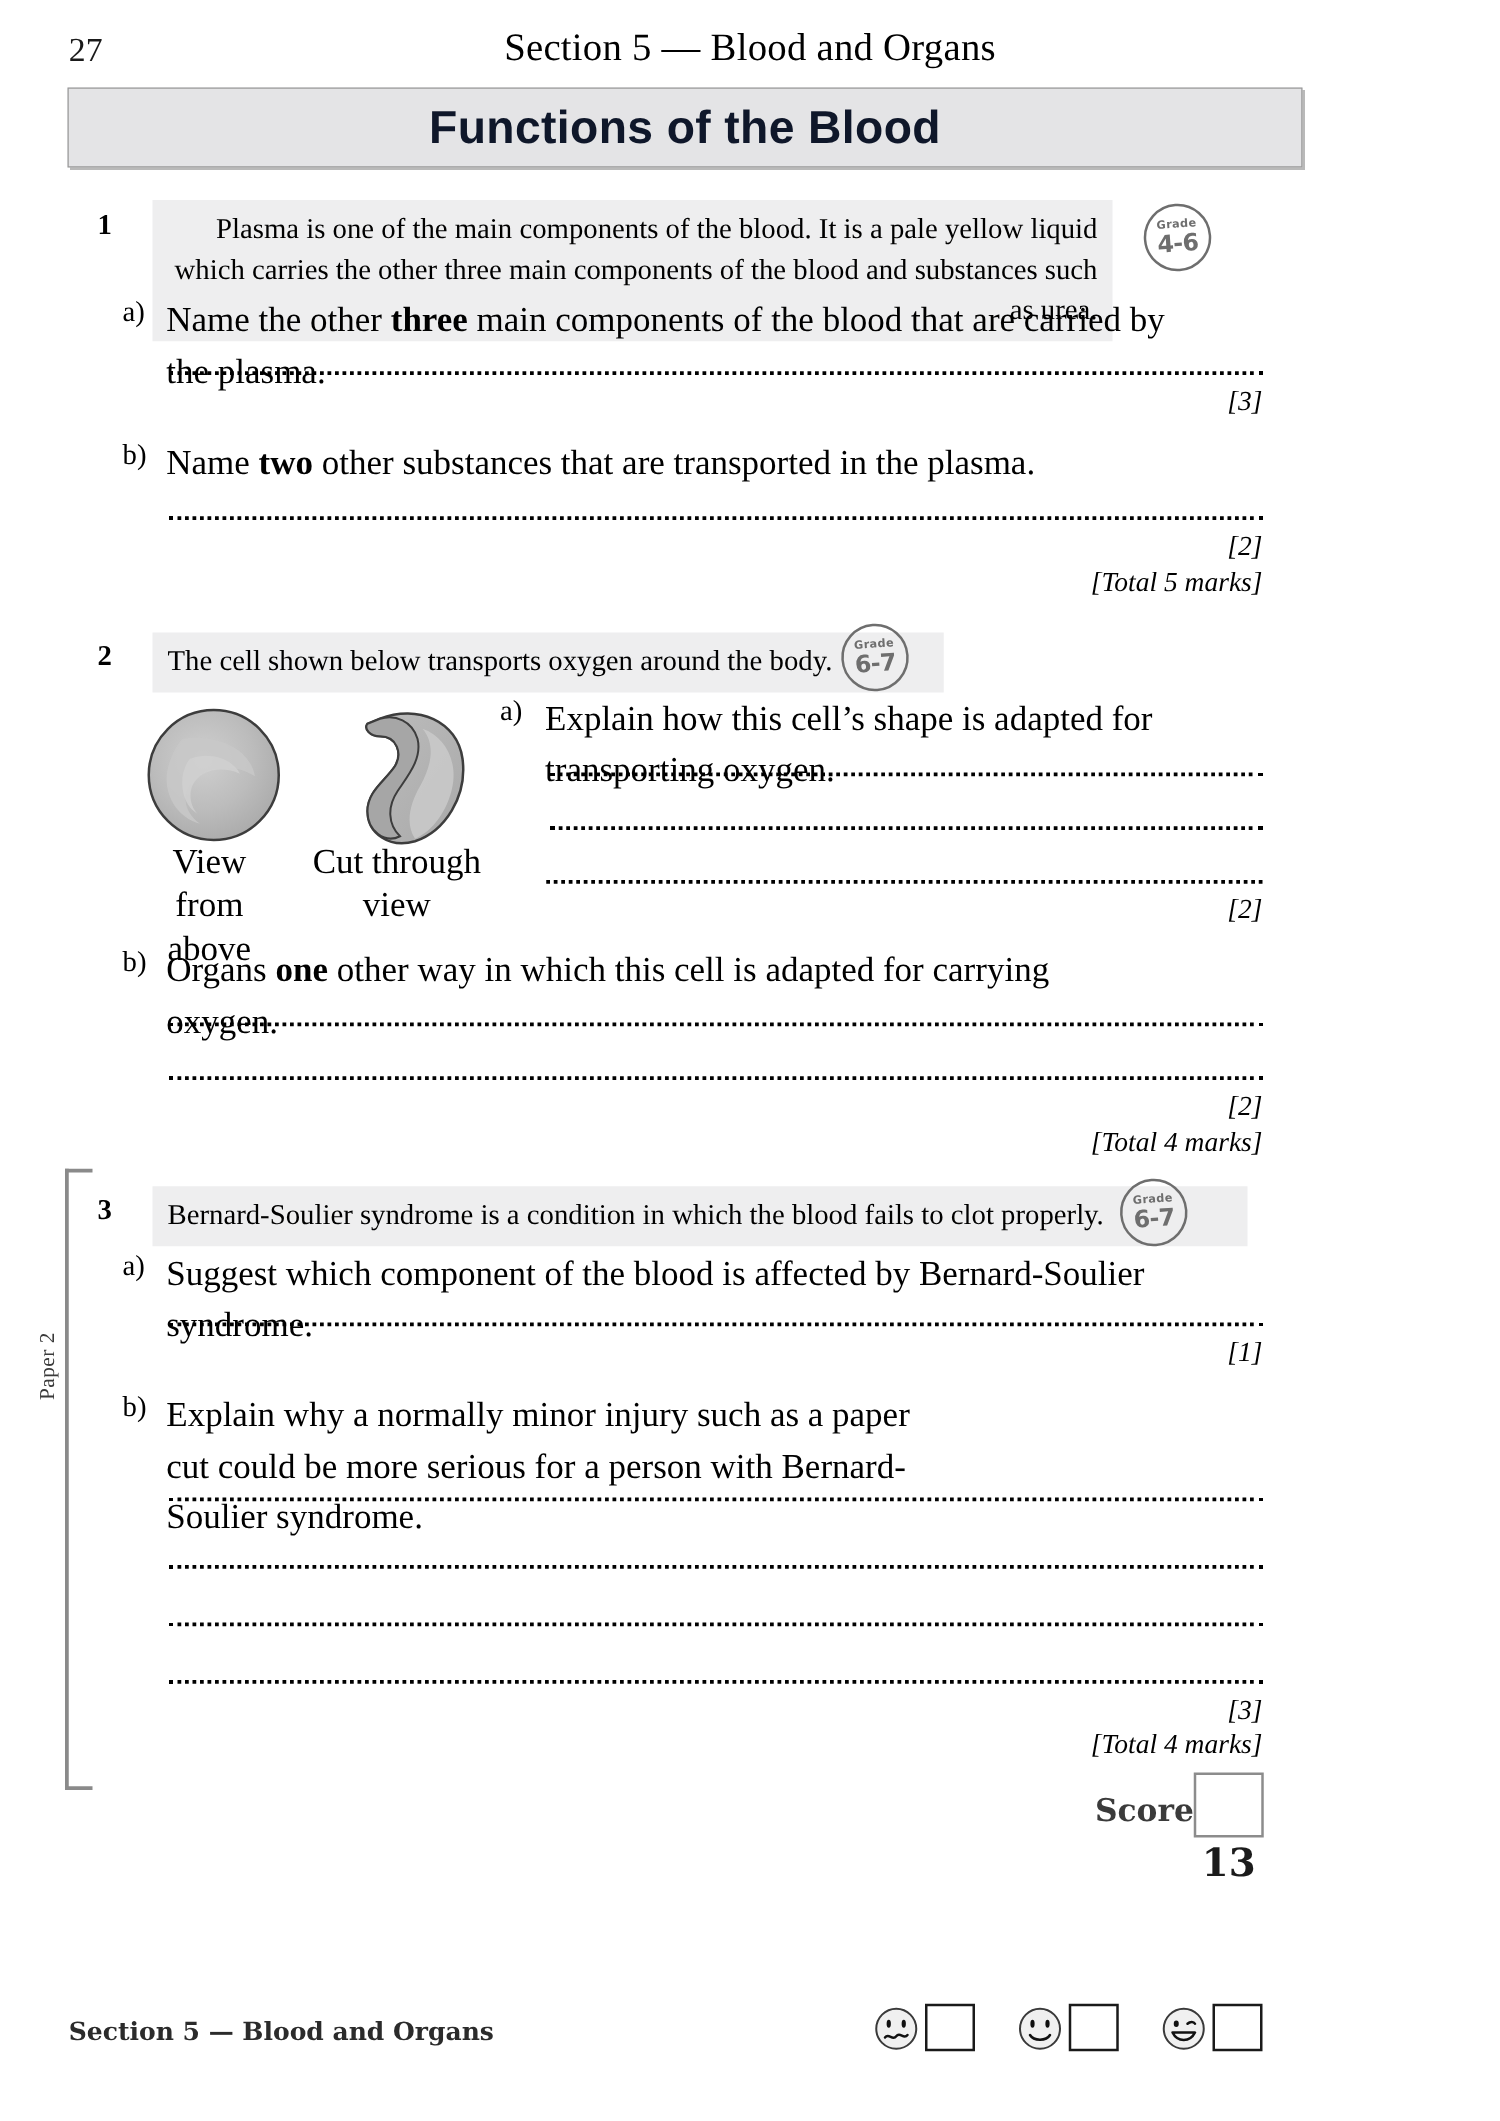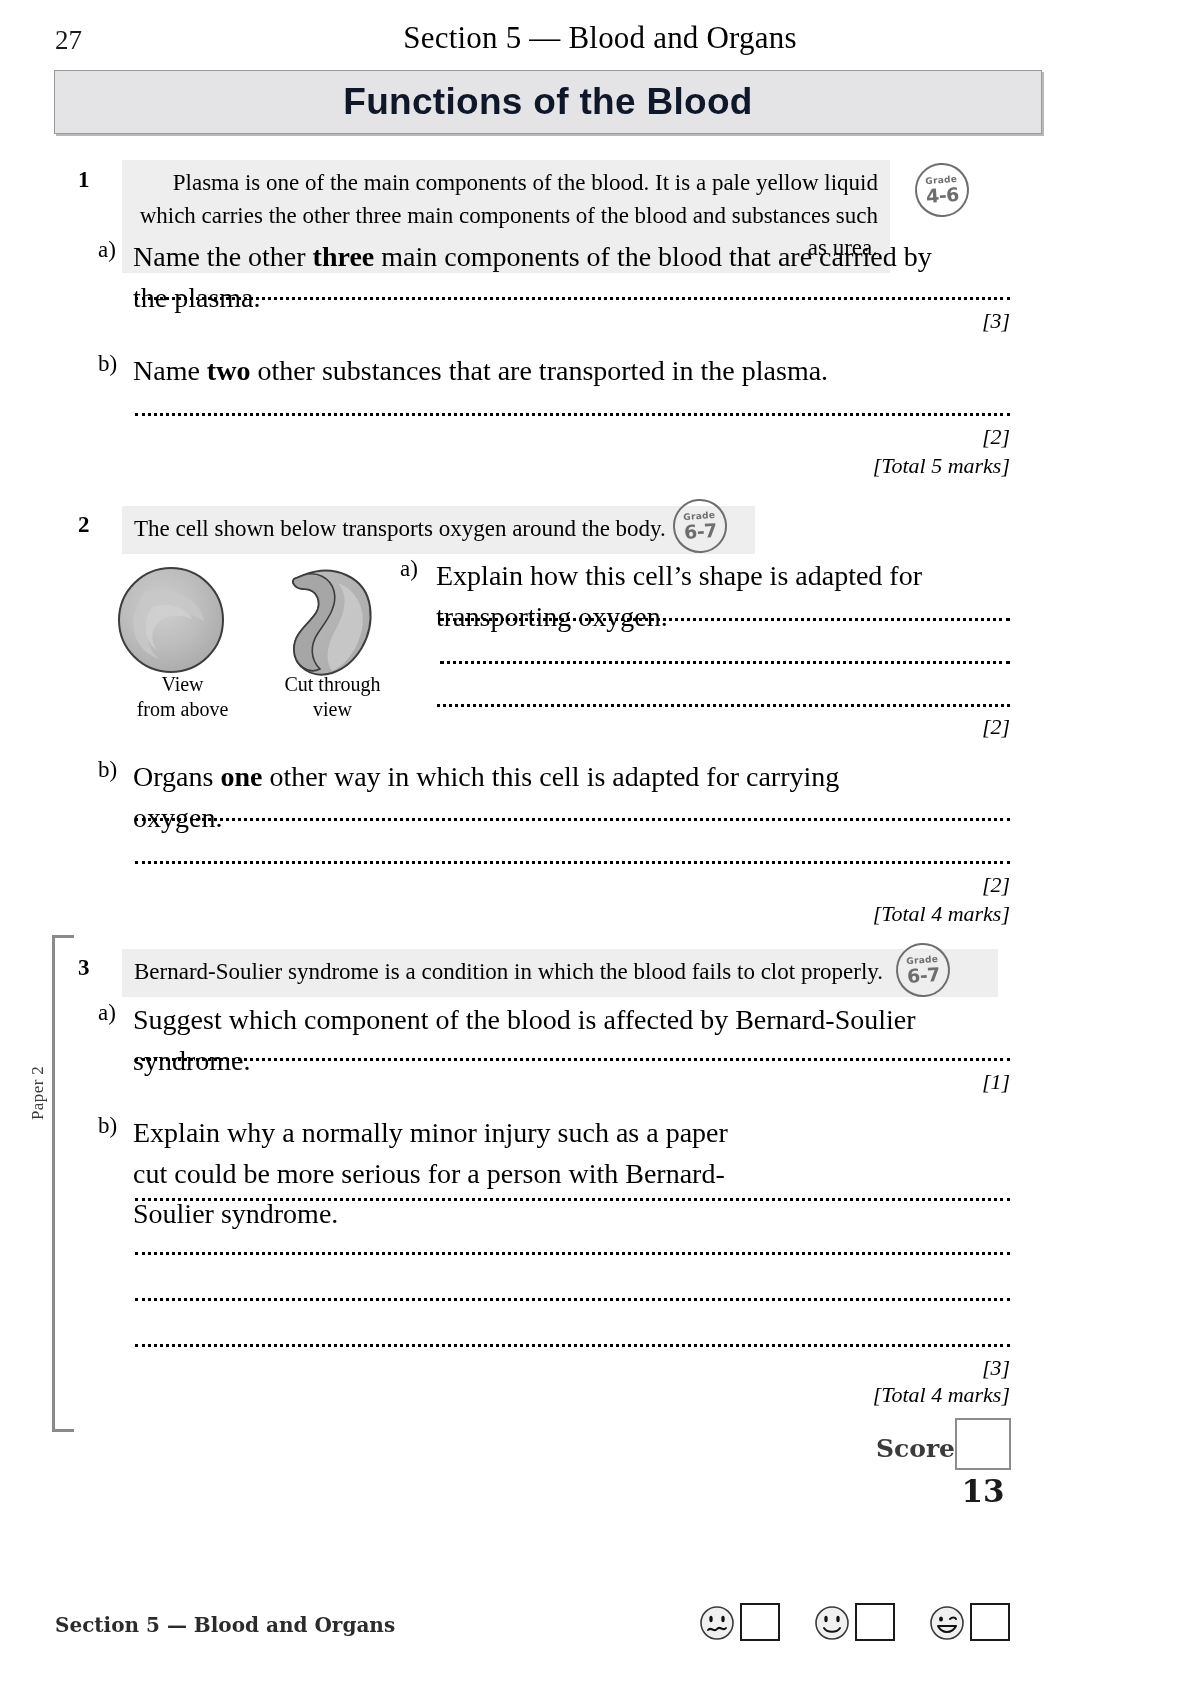--- a/index.html
+++ b/index.html
@@ -138,24 +138,23 @@
     font-size: 19px;
     font-weight: bold;
     line-height: 1;
     letter-spacing: -0.5px;
   }
 
   
   .cell-caption {
     position: absolute;
     text-align: center;
-    font-size: 20px;
+    font-size: 28px;
     line-height: 1.25;
     font-family: "Liberation Serif", serif;
-    margin-left: 15px;
   }
 
   
   .paper-bracket {
     position: absolute;
     left: 52px;
     top: 935px;
     width: 22px;
     height: 497px;
     border-left: 3px solid #8a8a8a;

